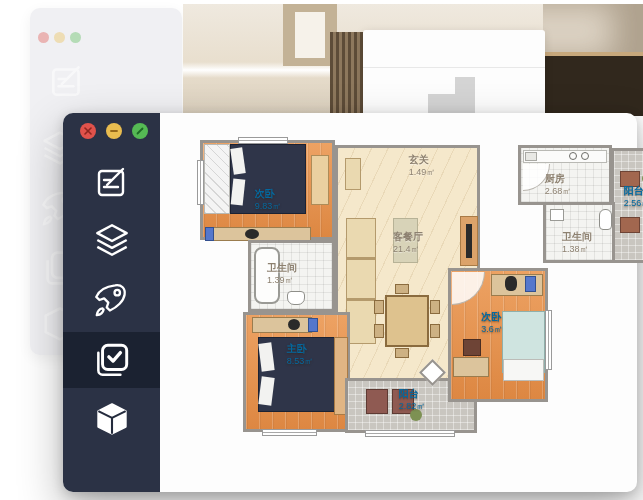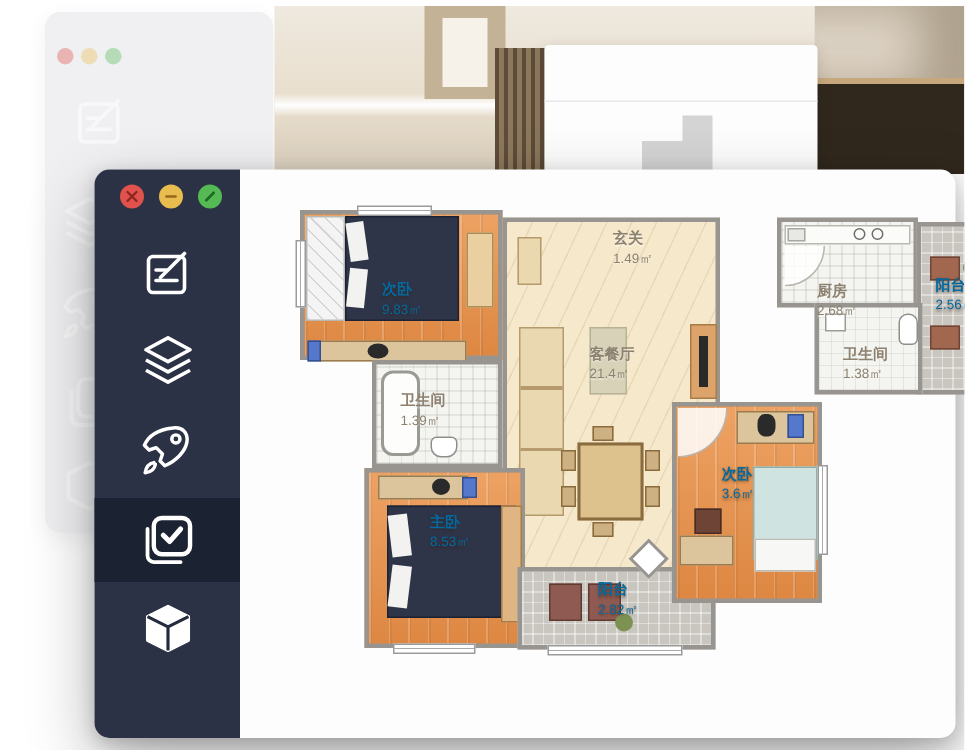--- a/index.html
+++ b/index.html
@@ -268,21 +268,21 @@
       <div class="f winH" style="left:205px;top:317px;width:90px;height:7px"></div>
 
       <div class="rlabel lab-white" style="left:108px;top:87px">
         <div class="nm">次卧</div>
           <div class="ar">9.83㎡</div>
       </div>
       <div class="rlabel lab-dark" style="left:262px;top:53px">
         <div class="nm">玄关</div>
           <div class="ar">1.49㎡</div>
       </div>
-      <div class="rlabel lab-dark" style="left:398px;top:88px">
+      <div class="rlabel lab-dark" style="left:398px;top:72px">
         <div class="nm">厨房</div>
           <div class="ar">2.68㎡</div>
       </div>
       <div class="rlabel lab-white" style="left:477px;top:84px">
         <div class="nm">阳台</div>
           <div class="ar">2.56㎡</div>
       </div>
       <div class="rlabel lab-dark" style="left:417px;top:130px">
         <div class="nm">卫生间</div>
           <div class="ar">1.38㎡</div>

